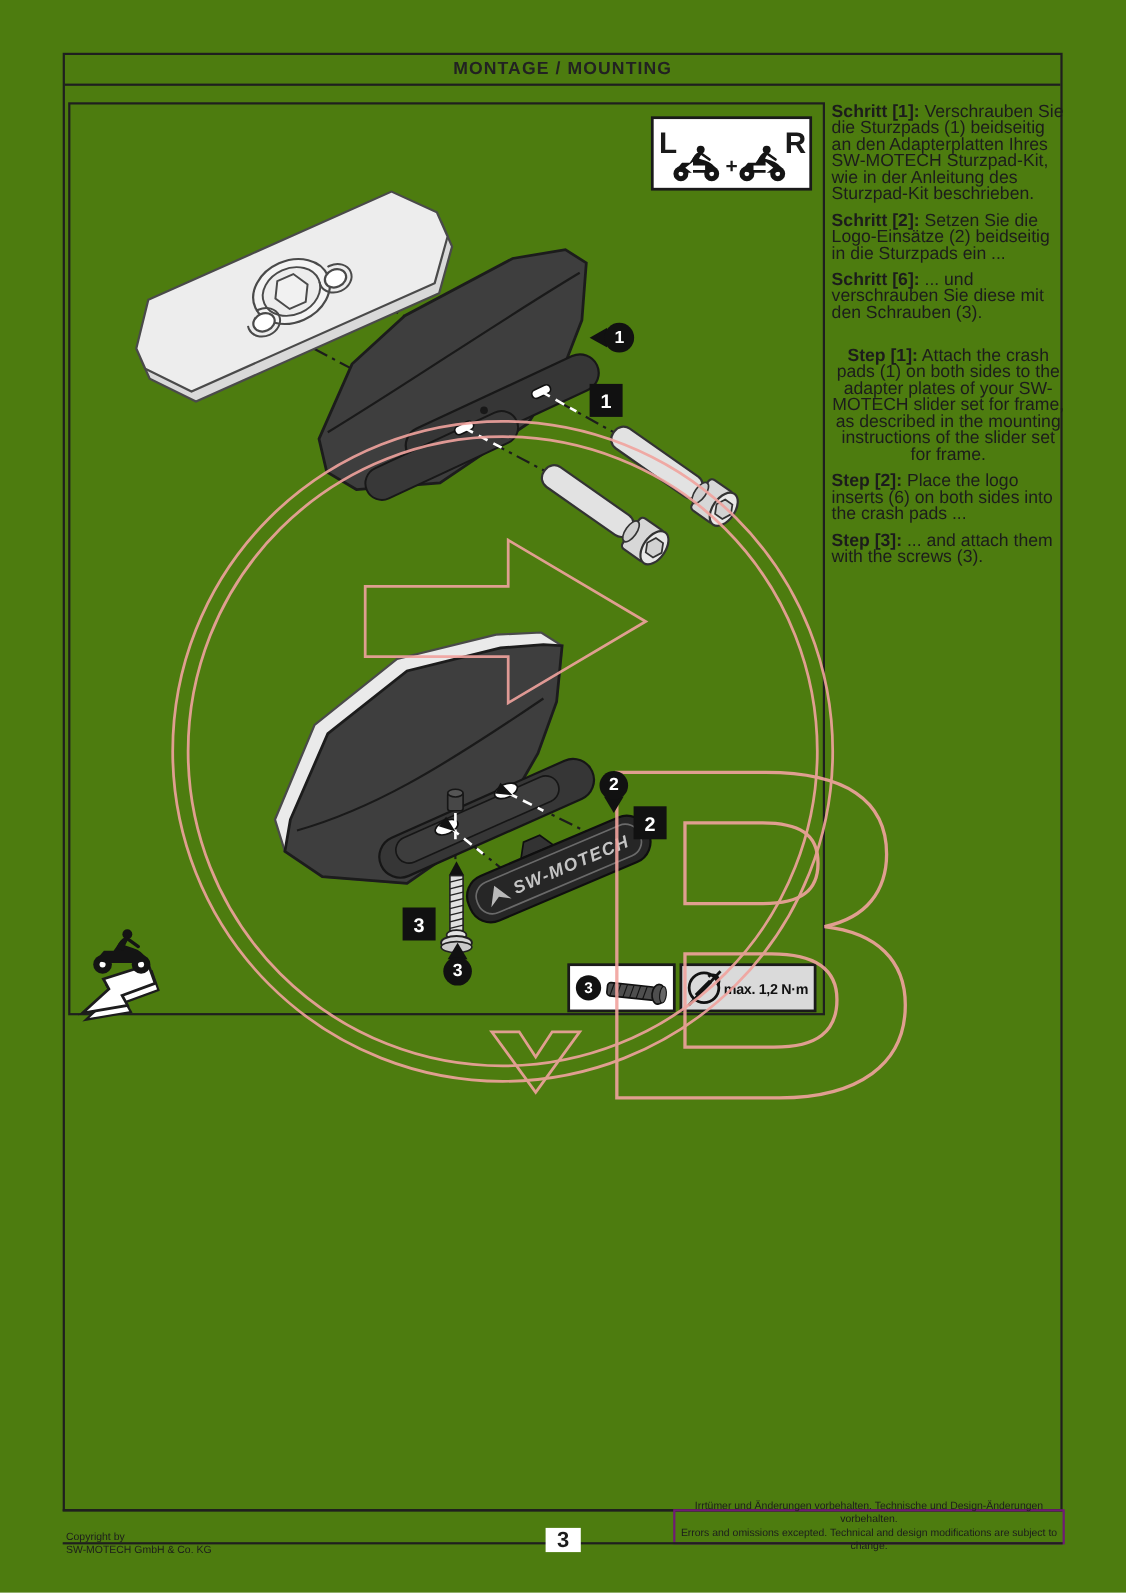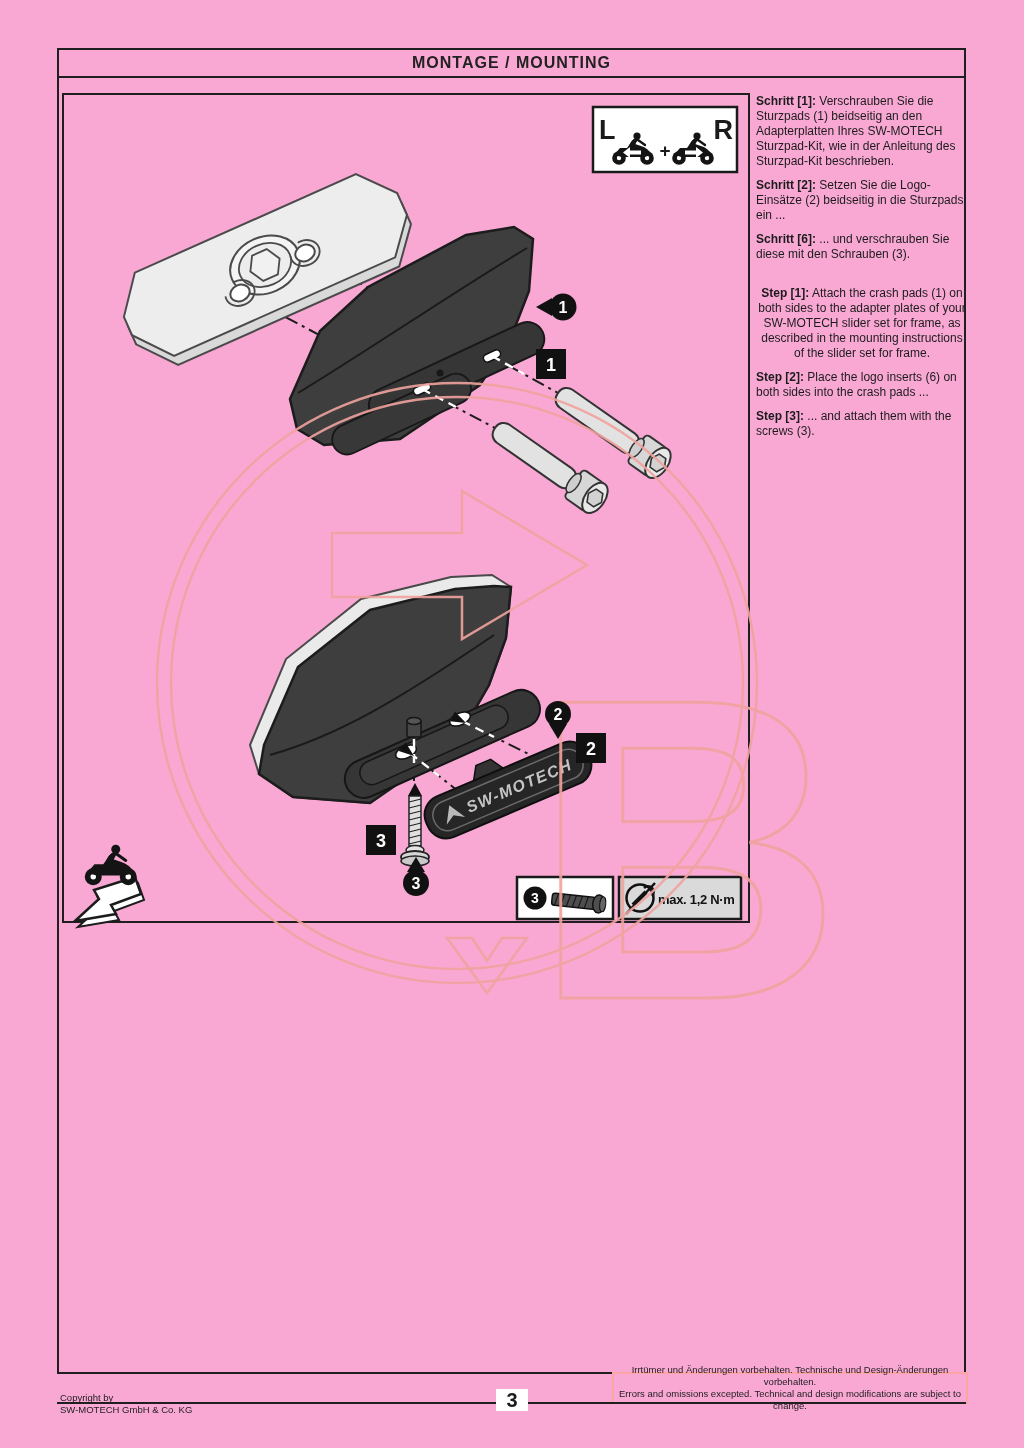--- a/index.html
+++ b/index.html
@@ -1,40 +1,40 @@
 <!DOCTYPE html>
 <html><head>
 <meta charset="utf-8">
 <style>
   html,body{margin:0;padding:0;background:#fff;}
-  .page{position:relative;width:1024px;height:1448px;background:#f9a8d4;
+  .page{position:relative;width:1024px;height:1448px;background:#4d7c0f;
         font-family:"Liberation Sans",sans-serif;color:#1c1c1c;overflow:hidden;}
   
   .frame{position:absolute;left:57px;top:48px;width:909px;height:1326px;
          border:2px solid #1f1f1f;box-sizing:border-box;}
   .header-strip{height:26px;border-bottom:2px solid #1f1f1f;display:flex;
                 align-items:center;justify-content:center;}
   .title{font-weight:bold;font-size:16px;letter-spacing:1px;color:#222;}
   
   .diagram-box{position:absolute;left:62px;top:93px;width:688px;height:830px;
                border:2px solid #1f1f1f;box-sizing:border-box;}
   .diagram-box svg{position:absolute;left:-2px;top:-2px;overflow:visible;}
   svg text{font-family:"Liberation Sans",sans-serif;}
   
   .instructions{position:absolute;left:756px;top:94px;width:212px;
-                font-size:12px;line-height:15px;color:#1c1c1c;}
+                font-size:16px;line-height:15px;color:#1c1c1c;}
   .step{margin:0 0 9px 0;}
   .warn{display:block;font-weight:bold;}
   .en-block{margin-top:24px;text-align:center;}
   
   .footer-rule-top{position:absolute;left:57px;top:1372px;width:909px;
                    border-top:2px solid #1f1f1f;}
   .footer-copy{position:absolute;left:60px;top:1392px;font-size:9.5px;line-height:11.5px;}
   .disclaimer{position:absolute;left:612px;top:1372px;width:356px;height:32px;
-              border:2px solid #fca5a5;box-sizing:border-box;font-size:9.5px;
+              border:2px solid #701a75;box-sizing:border-box;font-size:9.5px;
               line-height:12px;text-align:center;display:flex;flex-direction:column;
               justify-content:center;}
   .footer-rule-bottom{position:absolute;left:57px;top:1402px;width:909px;
                       border-top:2px solid #1f1f1f;}
   .page-num-wrap{position:absolute;left:0;top:1389px;width:1024px;text-align:center;}
   .page-num-wrap span{background:#fff;padding:0 10px;font-weight:bold;font-size:20px;}
 </style>
 </head>
 <body>
 

